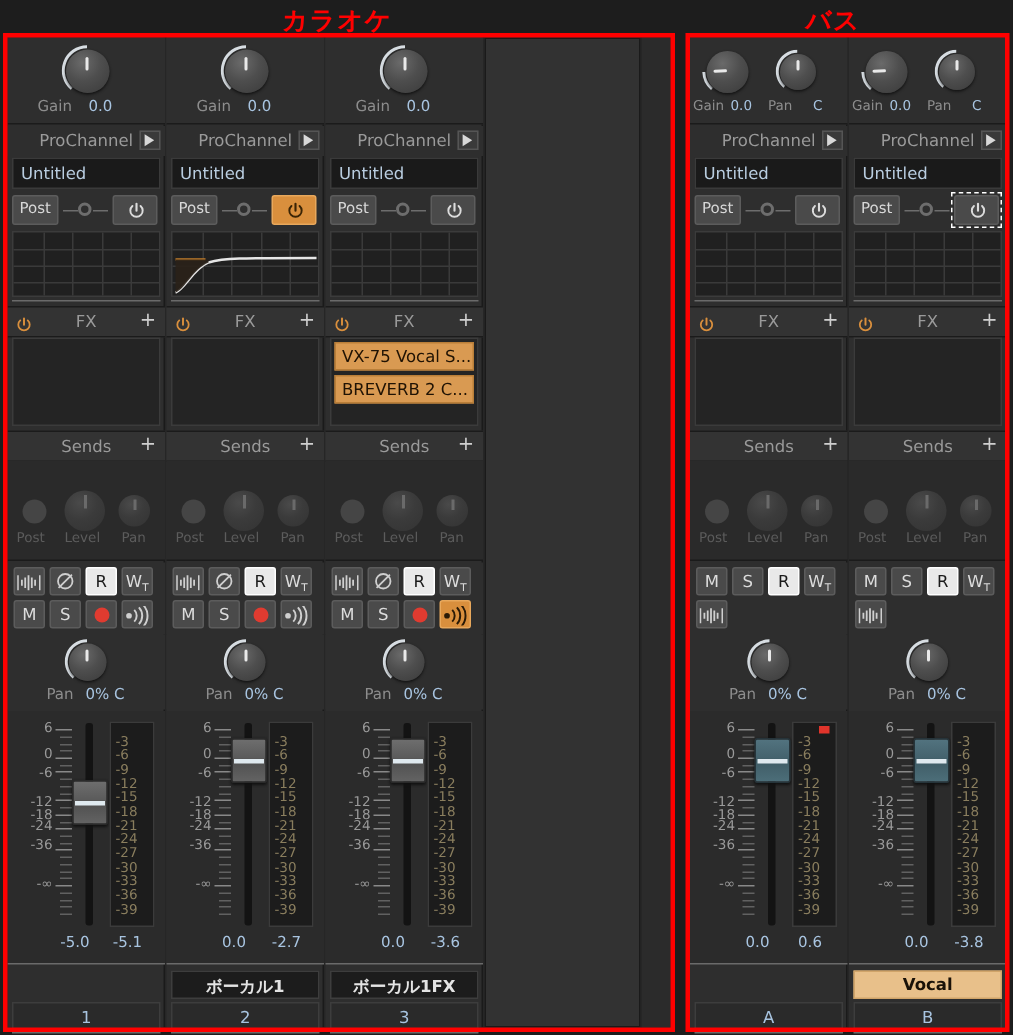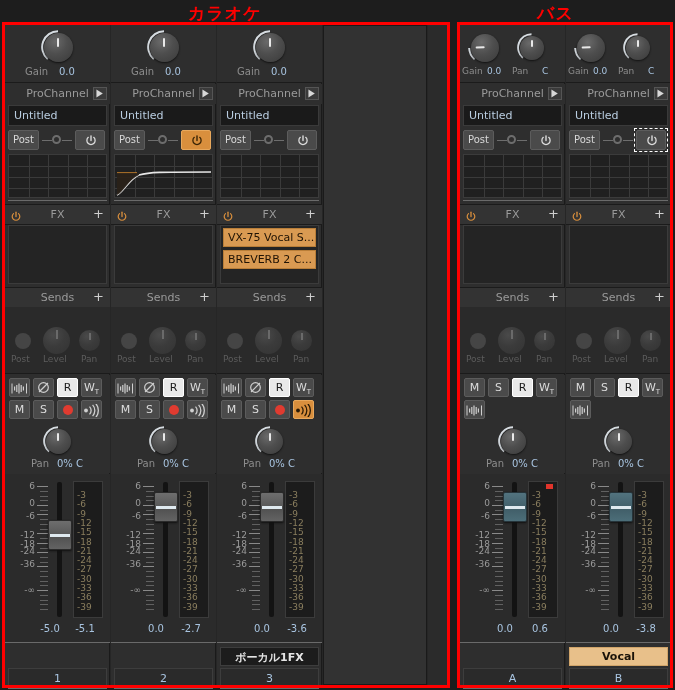--- a/index.html
+++ b/index.html
@@ -453,20 +453,23 @@
             <div class="m" style="left:3px;top:82.4px;">-27</div>
             <div class="m" style="left:3px;top:91.7px;">-30</div>
             <div class="m" style="left:3px;top:101.0px;">-33</div>
             <div class="m" style="left:3px;top:110.3px;">-36</div>
             <div class="m" style="left:3px;top:119.6px;">-39</div>
           </div>
           <div class="fval" style="left:28px;top:149px;width:34px;">0.0</div>
           <div class="fval" style="left:63px;top:149px;width:34px;">-2.7</div>
         </div>
         <div style="position:absolute;left:0;top:617px;width:105px;height:1px;background:#6a6a6a;"></div>
+        <div class="nameplate" style="position:absolute;left:3px;top:622px;width:99px;">
+          <span>ボーカル1</span>
+        </div>
         <div class="numplate" style="position:absolute;left:3px;top:643px;width:99px;">
           <span>2</span>
         </div>
         <div style="position:absolute;left:3px;top:663px;width:99px;height:1px;background:#6a6a6a;"></div>
       </div>
       <div class="strip" style="left:212px;">
         <div class="sec" style="position:absolute;left:0;top:0;width:105px;height:58px;background:#2e2e2e;border-bottom:1px solid #1b1b1b;">
           <div class="knobwrap" style="position:absolute;left:36px;top:5px;width:34px;height:34px;">
             <svg width="34" height="34" viewBox="0 0 34 34" style="position:absolute;left:0;top:0;">
               <path d="M 6.84 29.10 A 15.8 15.8 0 0 1 17.00 1.20" stroke="#d7dde2" stroke-width="2" fill="none"></path>

